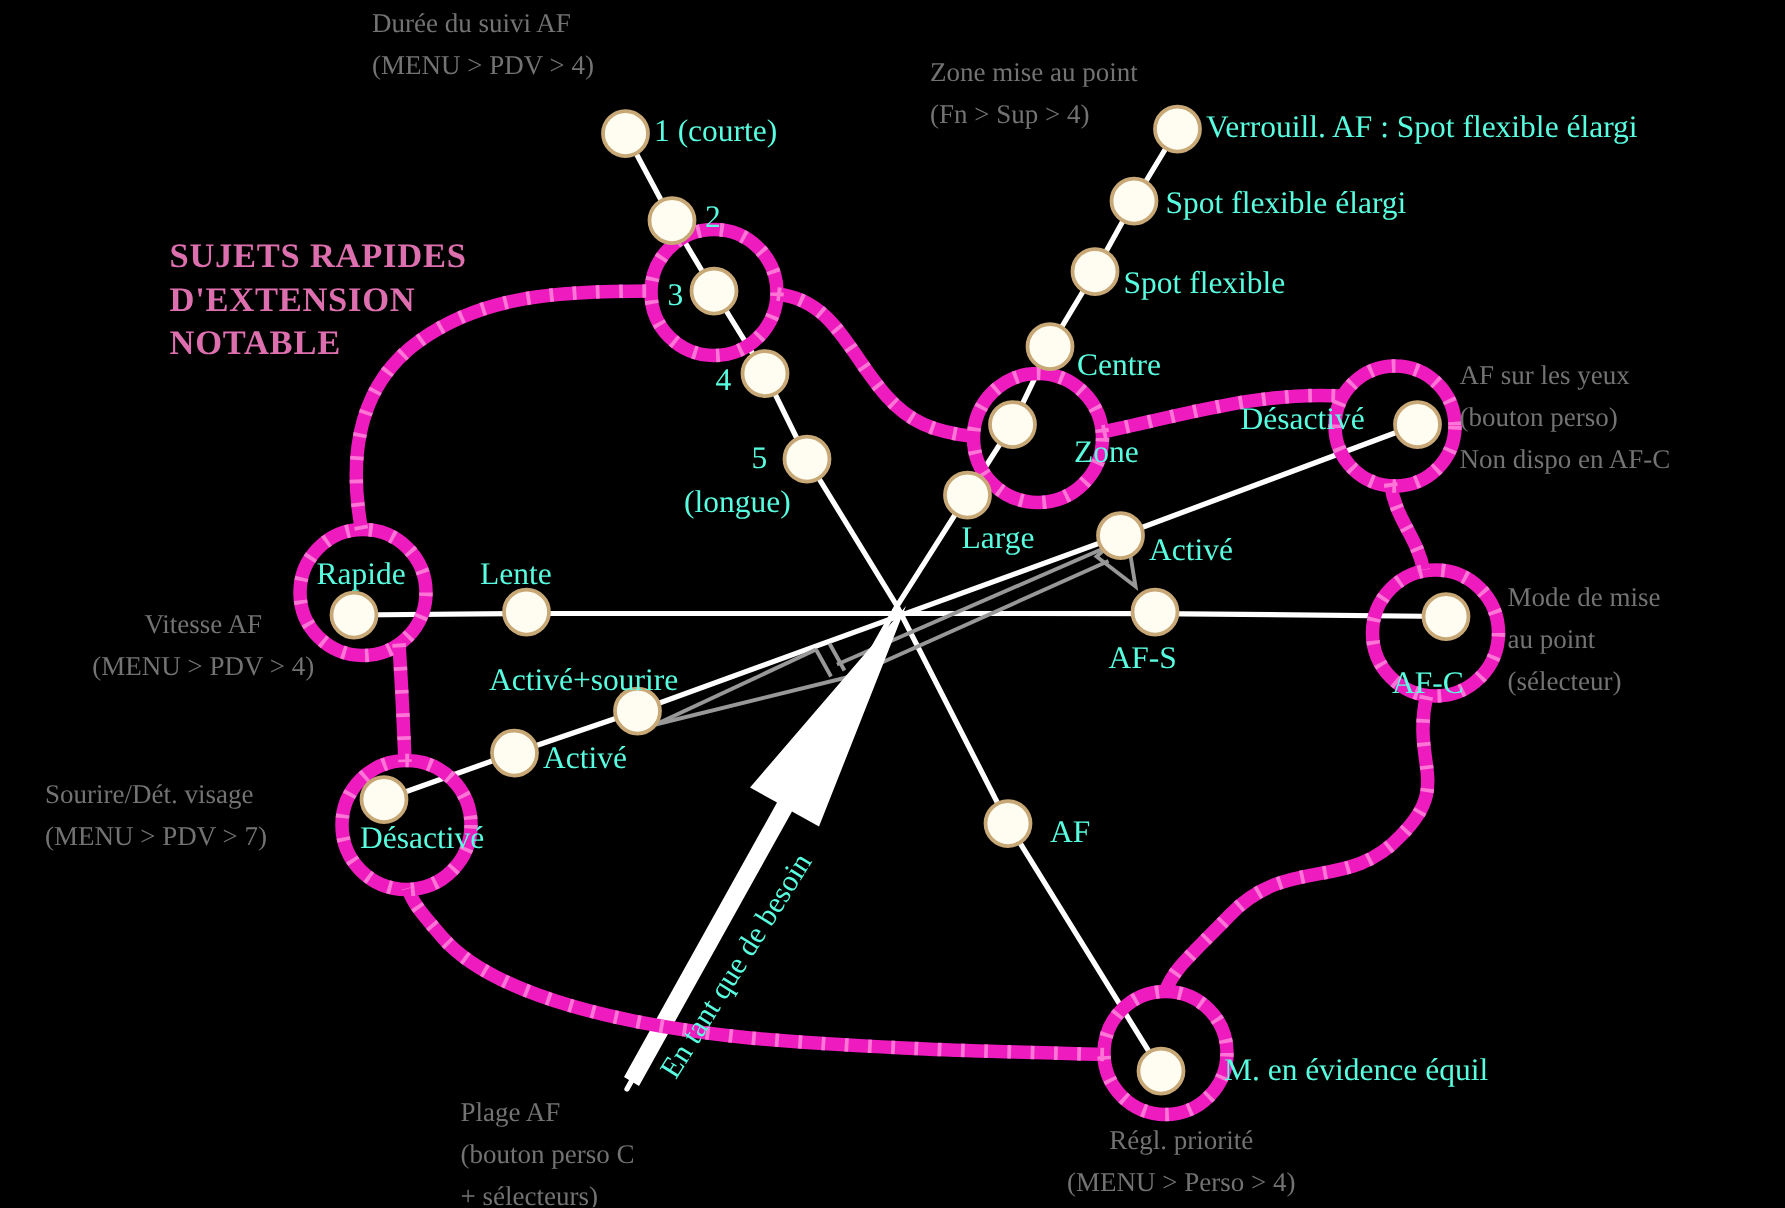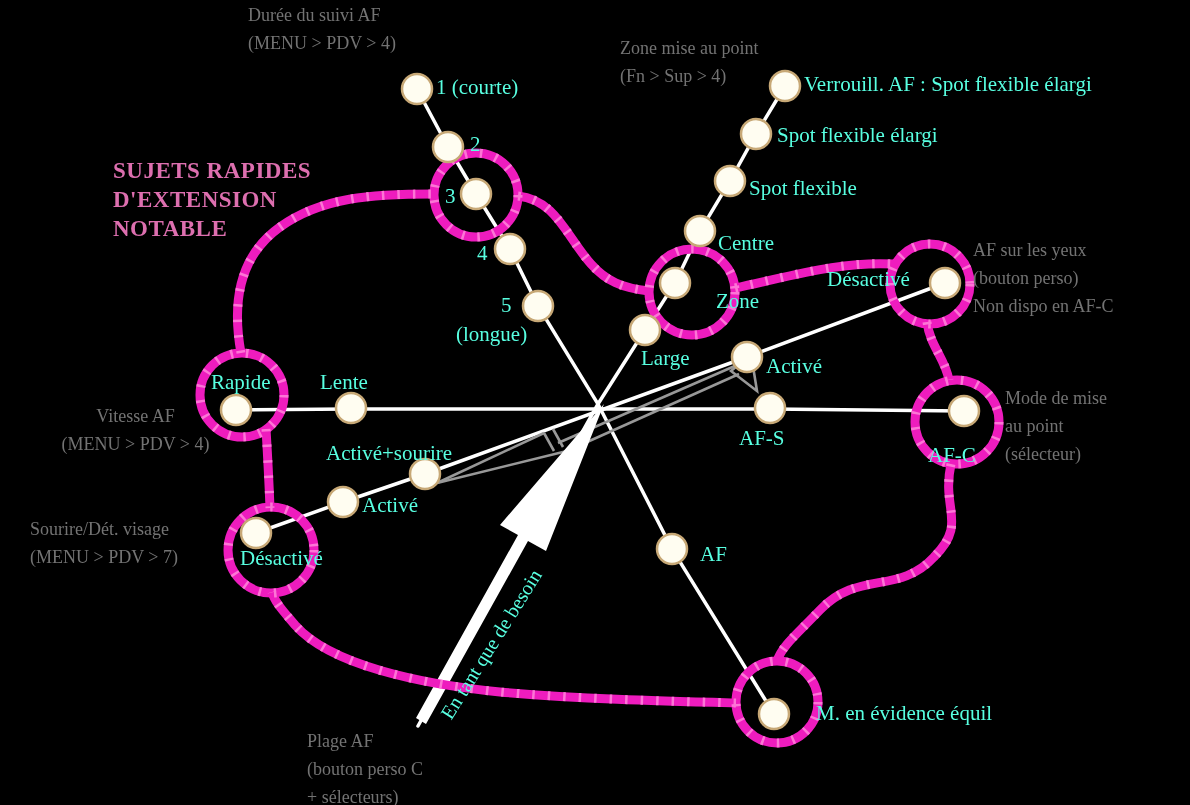--- a/index.html
+++ b/index.html
@@ -114,20 +114,22 @@
   <div class="lbl yellow" style="left:973px;top:236px;">AF sur les yeux
 (bouton perso)
 Non dispo en AF-C</div>
   <div class="lbl yellow center" style="left:28px;top:402px;width:215px;">Vitesse AF
 (MENU &gt; PDV &gt; 4)</div>
   <div class="lbl yellow" style="left:30px;top:515px;">Sourire/Dét. visage
 (MENU &gt; PDV &gt; 7)</div>
   <div class="lbl yellow" style="left:307px;top:727px;">Plage AF
 (bouton perso C
 + sélecteurs)</div>
+  <div class="lbl yellow center" style="left:660px;top:746px;width:255px;">Régl. priorité
+(MENU &gt; Perso &gt; 4)</div>
 
   <div class="lbl cyan" style="left:436px;top:73px;">1 (courte)</div>
   <div class="lbl cyan" style="left:470px;top:130px;">2</div>
   <div class="lbl cyan" style="left:445px;top:182px;">3</div>
   <div class="lbl cyan" style="left:477px;top:239px;">4</div>
   <div class="lbl cyan" style="left:501px;top:291px;">5</div>
   <div class="lbl cyan" style="left:456px;top:320px;">(longue)</div>
   <div class="lbl cyan" style="left:777px;top:121px;">Spot flexible élargi</div>
   <div class="lbl cyan" style="left:804px;top:70px;">Verrouill. AF : Spot flexible élargi</div>
   <div class="lbl cyan" style="left:749px;top:174px;">Spot flexible</div>

